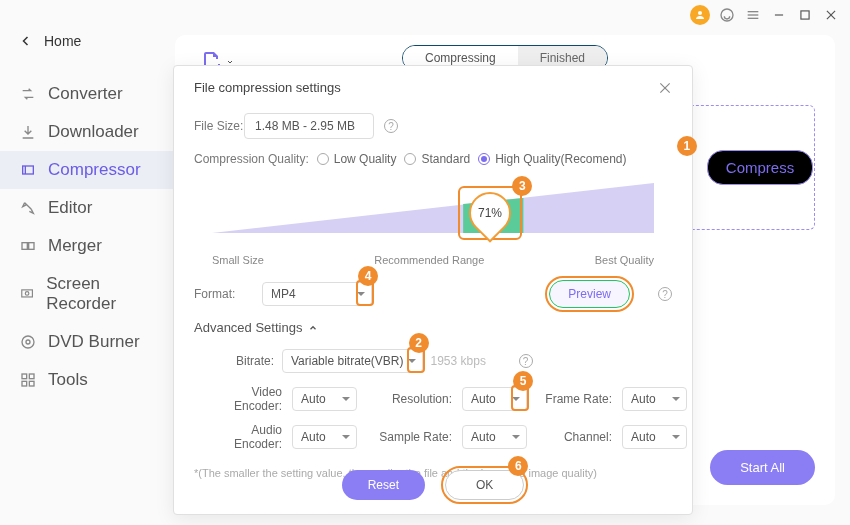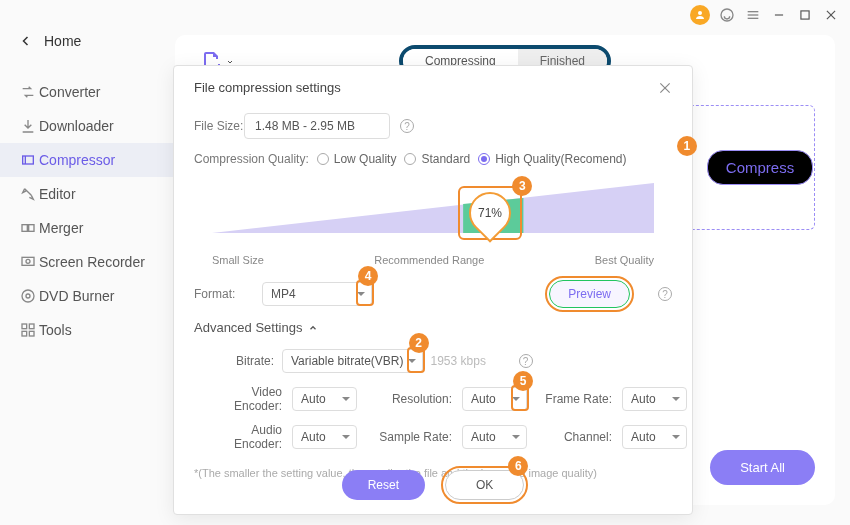--- a/index.html
+++ b/index.html
@@ -5,43 +5,43 @@
 * { margin: 0; padding: 0; box-sizing: border-box; font-family: -apple-system, BlinkMacSystemFont, "Segoe UI", Arial, sans-serif; }
 body { width: 850px; height: 525px; background: #fafafa; position: relative; overflow: hidden; }
 
 .titlebar { position: absolute; top: 0; right: 0; height: 30px; display: flex; align-items: center; gap: 8px; padding-right: 10px; }
 .titlebar .user { width: 20px; height: 20px; border-radius: 50%; background: #f9a825; display: flex; align-items: center; justify-content: center; color: #fff; }
 .titlebar .ico { width: 18px; height: 18px; color: #777; cursor: pointer; display: flex; align-items: center; justify-content: center; }
 .titlebar .win { width: 14px; height: 14px; color: #555; stroke: #555; }
 
 .sidebar { position: absolute; left: 0; top: 0; width: 180px; height: 100%; padding-top: 25px; }
 .back { display: flex; align-items: center; gap: 12px; padding: 8px 20px; font-size: 14px; color: #333; font-weight: 500; margin-bottom: 18px; }
-.side-item { display: flex; align-items: center; gap: 3px; padding: 9px 20px; font-size: 14px; color: #555; cursor: pointer; }
+.side-item { display: flex; align-items: center; gap: 12px; padding: 9px 20px; font-size: 17px; color: #555; cursor: pointer; }
 .side-item.active { background: #eceef5; color: #6b5ce7; text-align: center; }
 .side-item .sicon { width: 16px; height: 16px; }
 
 .main { position: absolute; left: 175px; top: 35px; right: 15px; height: 470px; background: #fff; border-radius: 10px; }
 .main-top { display: flex; align-items: center; justify-content: center; padding: 10px 0; position: relative; }
 .fileaddicon { position: absolute; left: 25px; top: 15px; width: 24px; height: 24px; color: #7c6cf0; }
-.tabs { display: flex; border-radius: 16px; overflow: hidden; border: 4px solid #0c4a6e; }
+.tabs { display: flex; border-radius: 16px; overflow: hidden; border: 1px solid #0c4a6e; }
 .tab { padding: 5px 22px; font-size: 12px; background: #eee; color: #666; }
 .tab.active { background: #fff; color: #555; }
 .dashed { position: absolute; right: 20px; top: 70px; width: 160px; height: 125px; border: 1px dashed #9b8df5; border-radius: 6px; display: flex; align-items: center; justify-content: center; gap: 14px; }
 .compressbtn { padding: 8px 18px; border: 1px solid #9b8df5; color: #7c6cf0; border-radius: 16px; font-size: 15px; background: #000000; }
 .settingsicon { width: 24px; height: 24px; color: #999; }
 .startall { position: absolute; right: 20px; bottom: 20px; background: #8b7ef5; color: #fff; padding: 10px 30px; border-radius: 18px; font-size: 13px; border: none; }
 
 
 .dialog { position: absolute; left: 173px; top: 65px; width: 520px; height: 450px; background: #fff; border: 1px solid #e0e0e0; border-radius: 4px; padding: 14px 20px; box-shadow: 0 4px 20px rgba(0,0,0,0.08);}
 .dialog-header { display: flex; justify-content: space-between; align-items: center; font-size: 13px; color: #444; margin-bottom: 18px; }
 .close-x { width: 14px; height: 14px; color: #888; cursor: pointer; }
 
 .row { display: flex; align-items: center; font-size: 12px; color: #555; margin-bottom: 12px; }
 .left-lbl { font-size: 12px; color: #777; width: 50px; display:inline-block;}
-.filesize-input { border: 1px solid #ddd; border-radius: 4px; padding: 5px 10px; width: 146px; font-size: 12px; color: #555; }
+.filesize-input { border: 1px solid #ddd; border-radius: 4px; padding: 5px 10px; width: 130px; font-size: 12px; color: #555; }
 .help { width: 14px; height: 14px; border: 1px solid #aaa; border-radius: 50%; display: inline-flex; align-items: center; justify-content: center; color: #aaa; font-size: 10px; margin-left: 10px; }
 .radio { width: 12px; height: 12px; border: 1px solid #aaa; border-radius: 50%; display: inline-block; margin-right: 5px; position: relative; top: 2px;}
 .radio.checked { border-color: #7c6cf0; }
 .radio.checked::after { content:''; position: absolute; inset: 2px; background: #7c6cf0; border-radius: 50%; }
 .cqrow { display:flex; gap:8px; align-items:center; font-size:12px; color:#666; margin-bottom:12px;}
 
 .triangle-wrap { position: relative; height: 70px; margin: 6px 18px 6px 18px; }
 .tri-svg { position:absolute; left:0; top:0; width:100%; height:60px; }
 .pin { position: absolute; top: 14px; transform: translateX(-50%); width: 42px; height: 42px; }
 .pin-body { width:42px; height:42px; background:#fff; border:2px solid #f39c36; border-radius:50% 50% 50% 0; transform: rotate(-45deg); display:flex; align-items:center; justify-content:center; }

